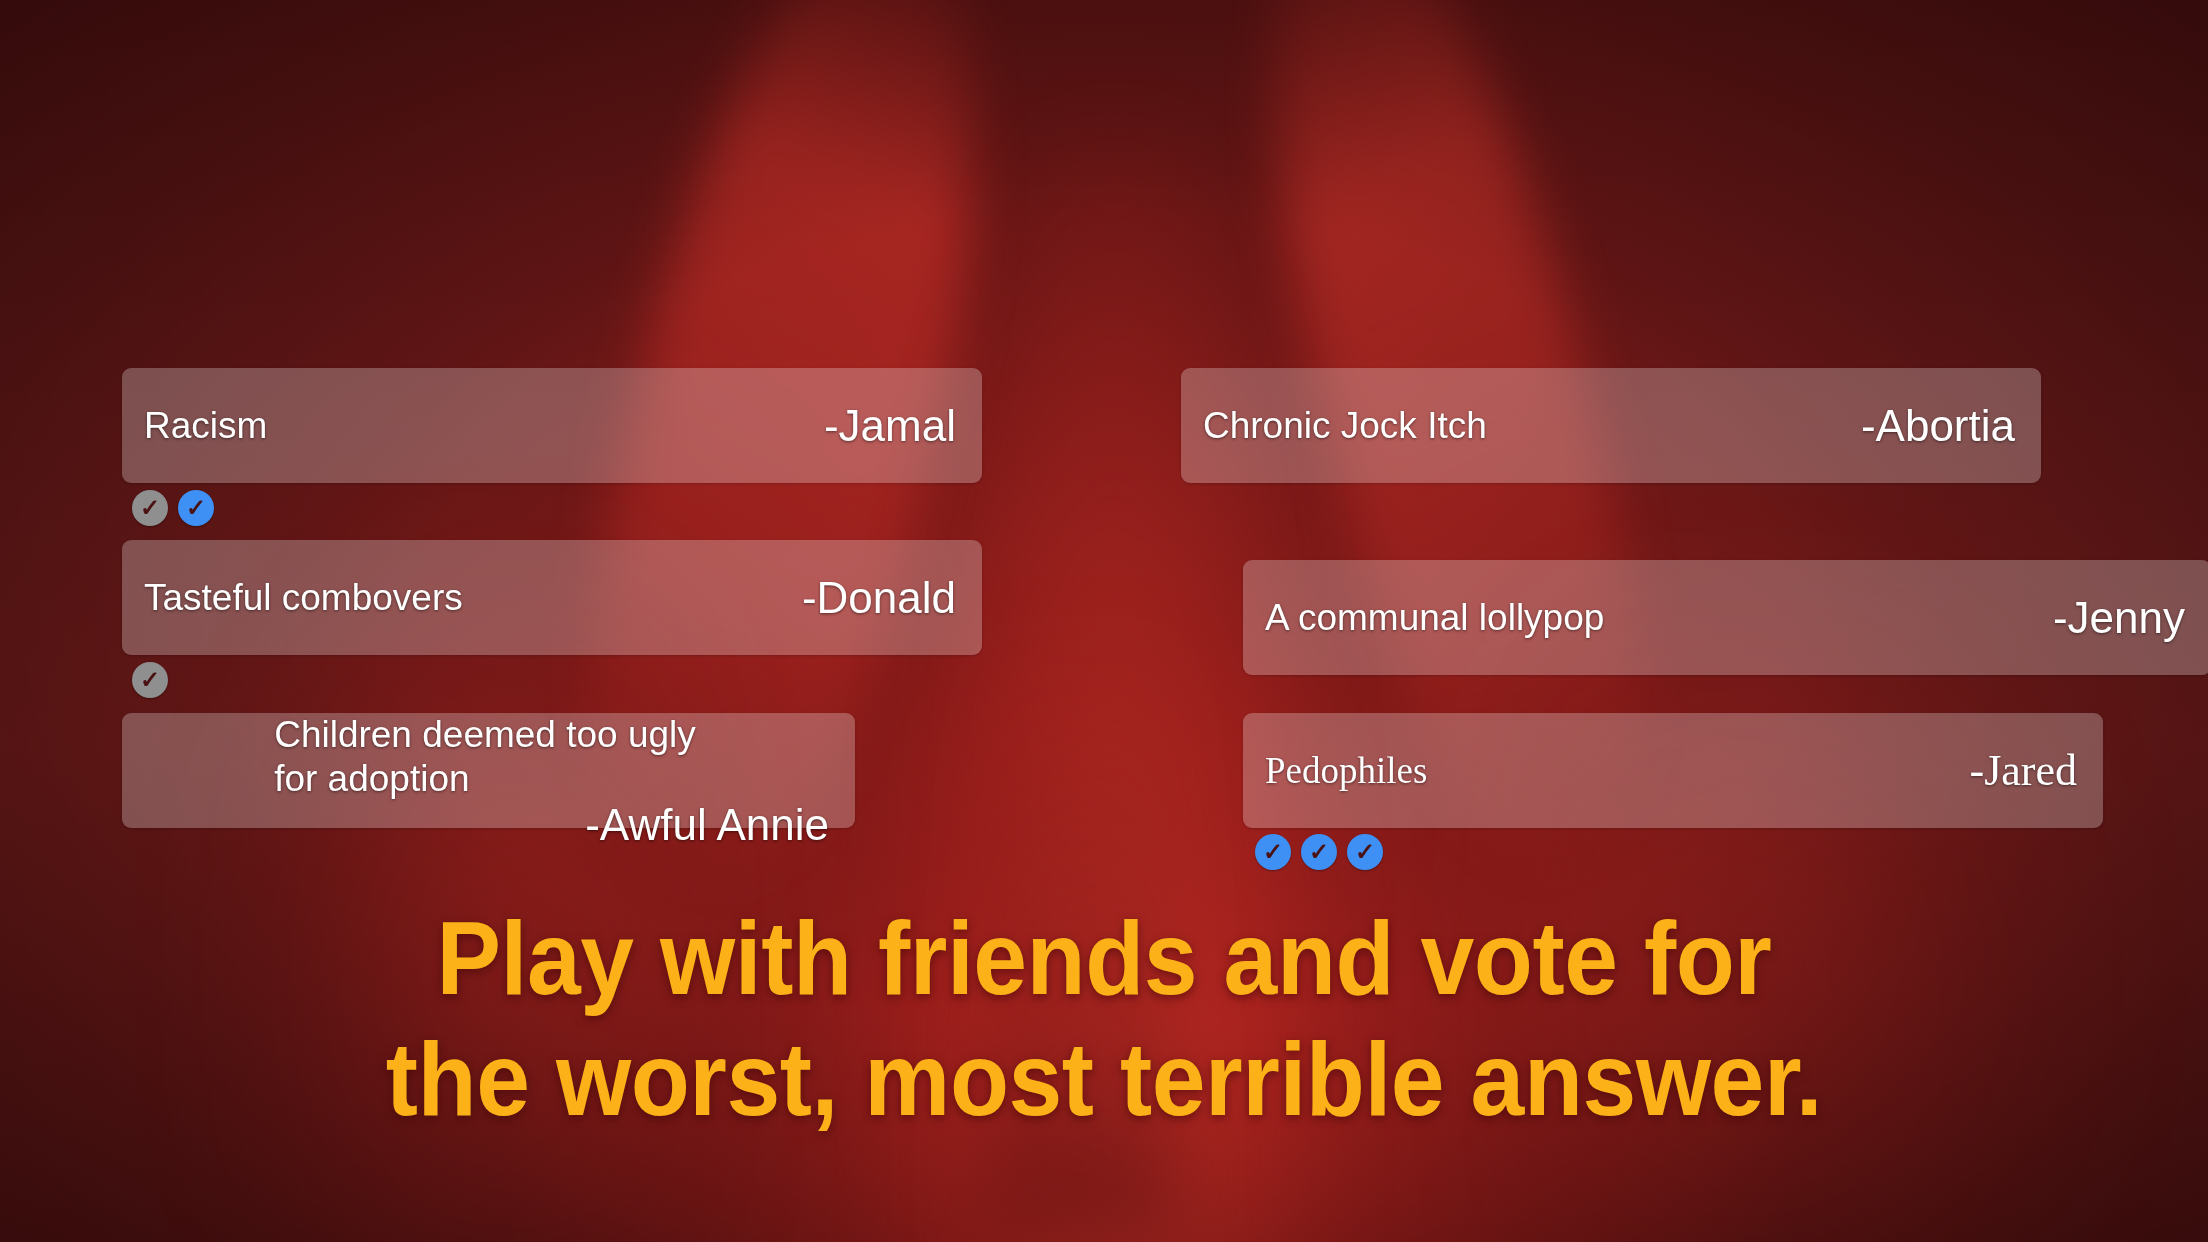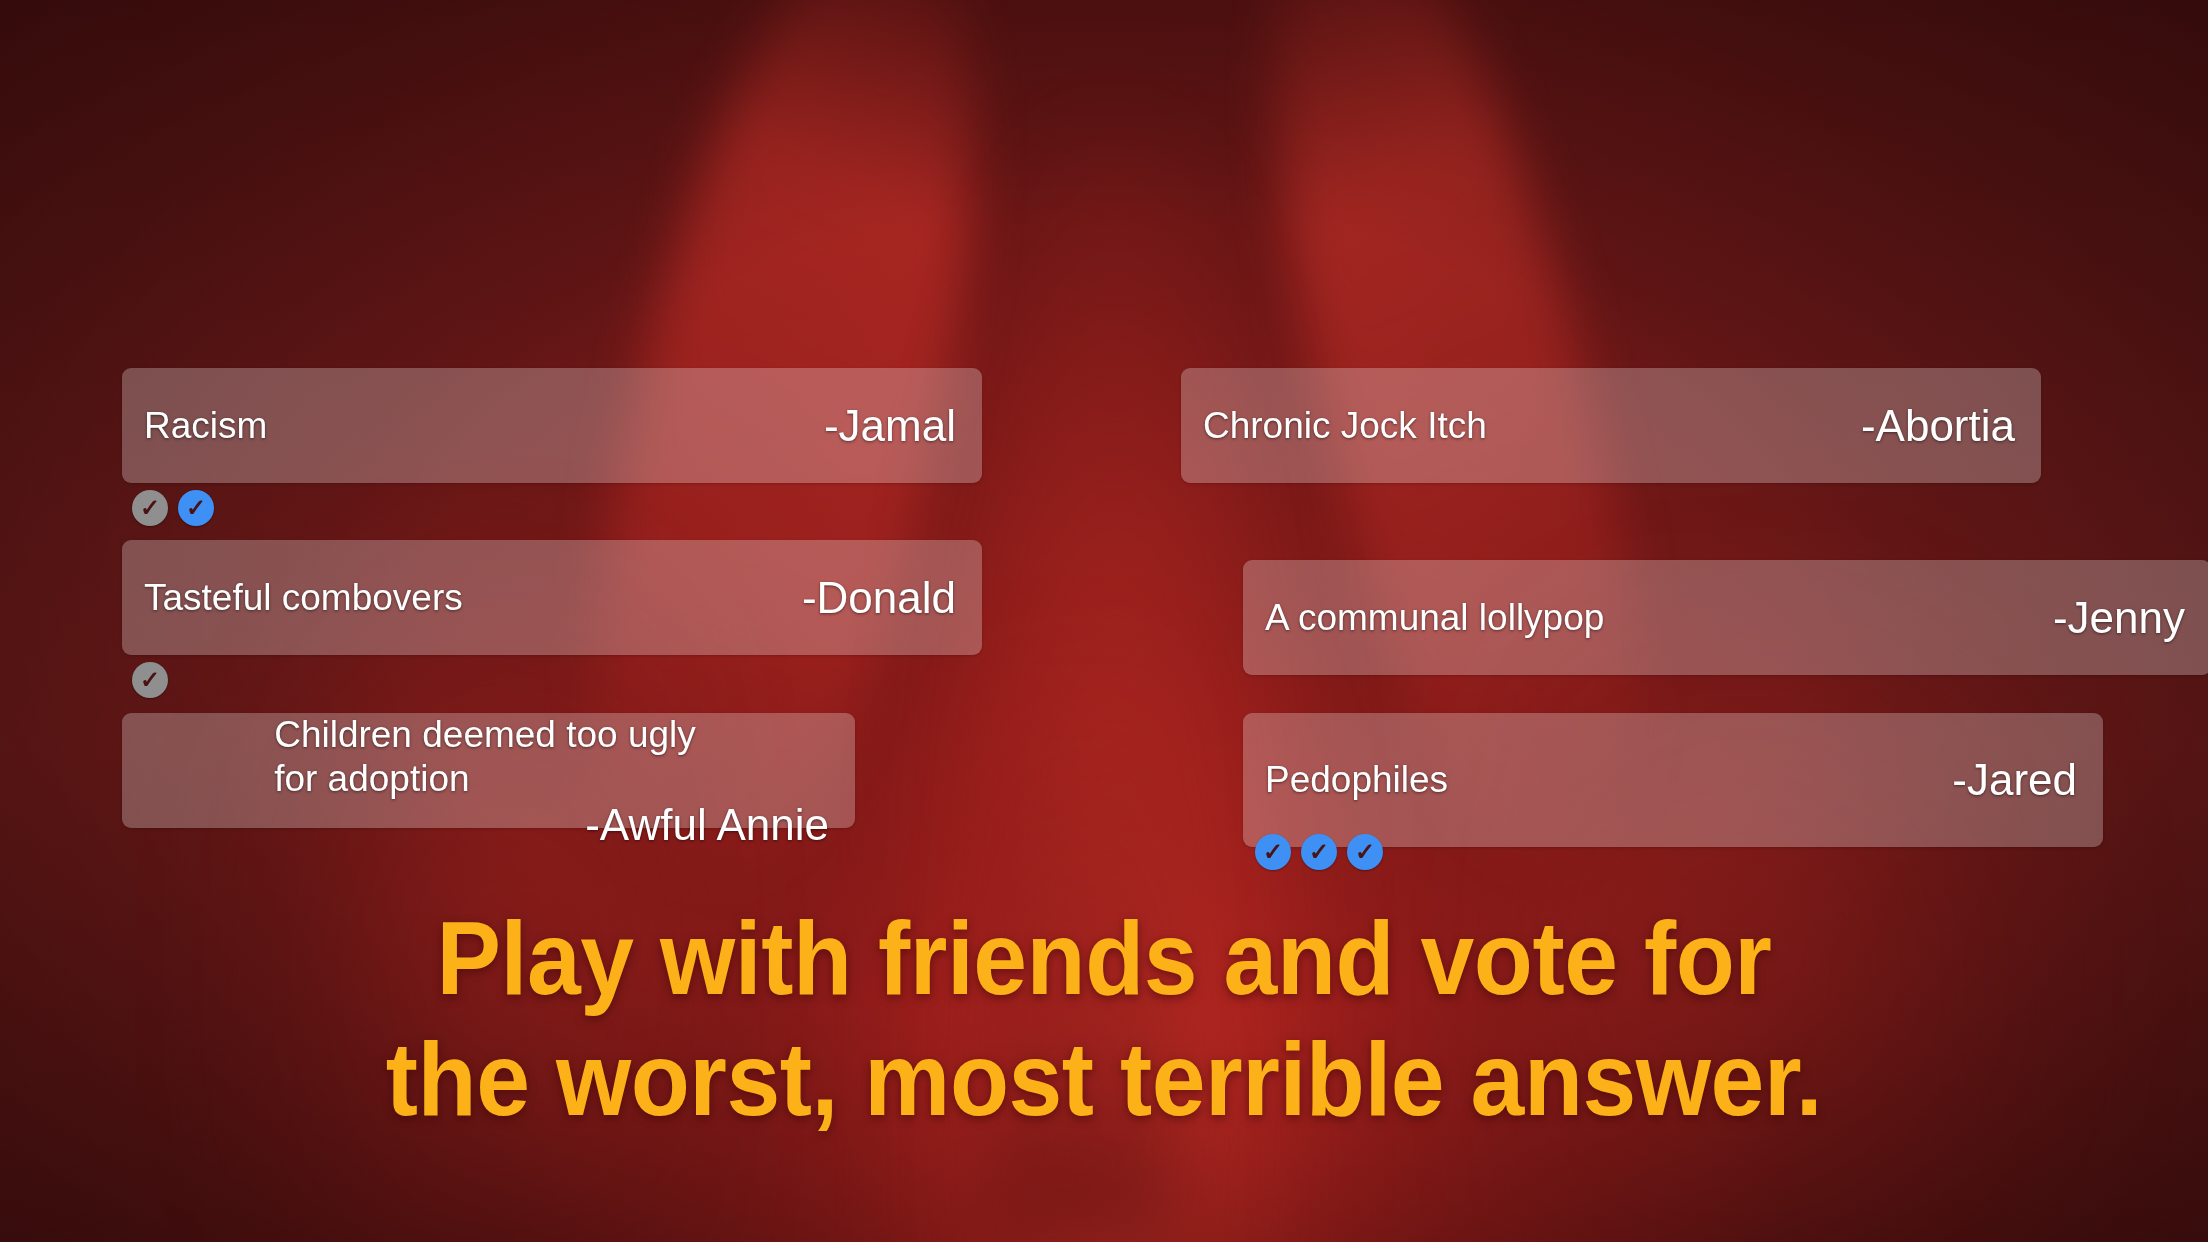--- a/index.html
+++ b/index.html
@@ -205,21 +205,21 @@
       <div class="card" style="left:1181px; top:368px; width:860px; height:115px;">
         <span class="ans">Chronic Jock Itch</span>
         <span class="who">-Abortia</span>
       </div>
 
       <div class="card" style="left:1243px; top:560px; width:968px; height:115px;">
         <span class="ans">A communal lollypop</span>
         <span class="who">-Jenny</span>
       </div>
 
-      <div class="card" style="left:1243px; top:713px; width:860px; height:134px;">
+      <div class="card" style="left:1243px; top:713px; width:860px; height:115px;font-family:Liberation Serif, serif;">
         <span class="ans">Pedophiles</span>
         <span class="who">-Jared</span>
       </div>
       <div class="badge-row" style="left:1255px; top:834px;">
         <span class="badge blue">✓</span>
         <span class="badge blue">✓</span>
         <span class="badge blue">✓</span>
       </div>
 
     </div>

